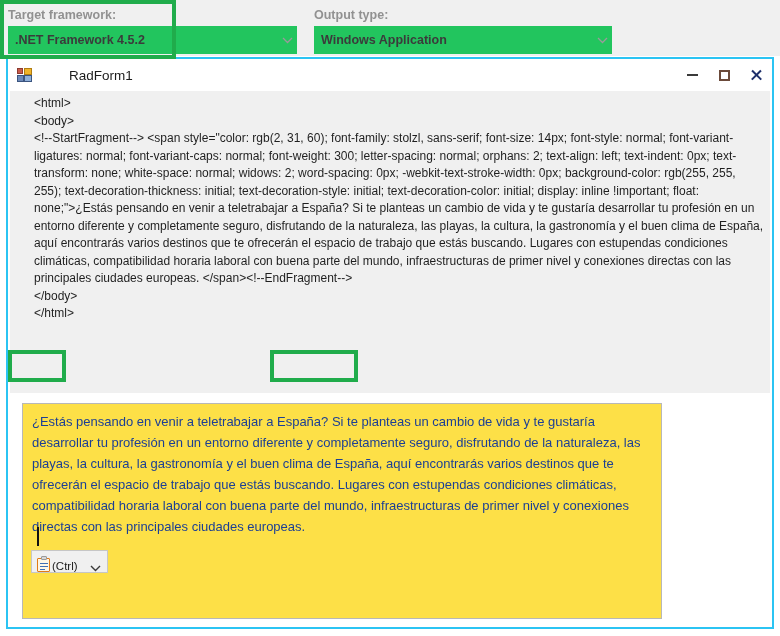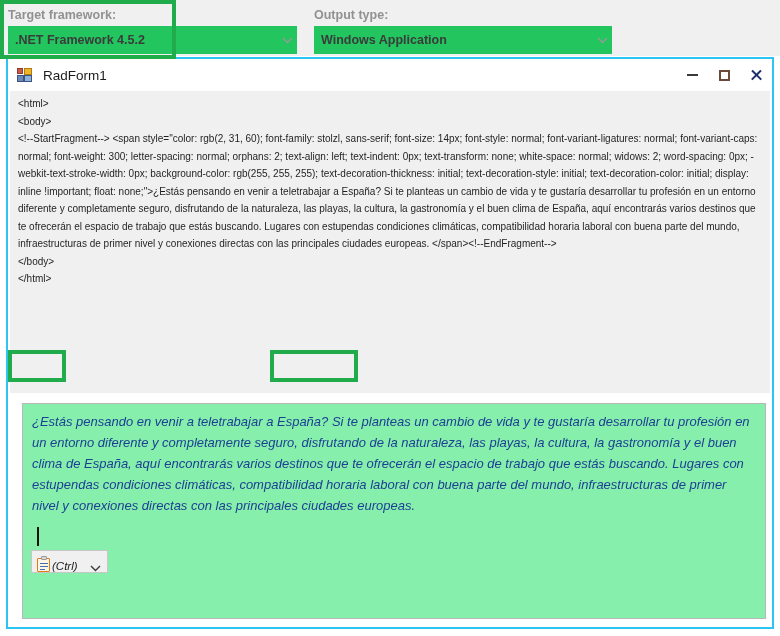--- a/index.html
+++ b/index.html
@@ -78,20 +78,21 @@
     background: #ffffff;
     border: 2px solid #2bc4f3;
     box-sizing: border-box;
   }
   #titlebar {
     position: relative;
     height: 32px;
     background: #ffffff;
     display: flex;
     align-items: center;
+    gap: 26px;
   }
   #app-icon {
     width: 16px; height: 14px;
     margin-left: 9px;
     flex: 0 0 auto;
     position: relative;
   }
   #app-icon .q1 { position:absolute; left:0;  top:0;  width:6px; height:6px; background:#c75a4a; border:1px solid #8c3b30; box-sizing:border-box;}
   #app-icon .q2 { position:absolute; left:7px;top:0;  width:8px; height:7px; background:#f0b429; border:1px solid #b07d13; box-sizing:border-box;}
   #app-icon .q3 { position:absolute; left:0;  top:7px;width:7px; height:7px; background:#6c89b8; border:1px solid #3b5580; box-sizing:border-box;}
@@ -123,40 +124,39 @@
   }
   .glyph-close:before { transform: rotate(45deg); }
   .glyph-close:after  { transform: rotate(-45deg); }
 
   
   #html-source {
     position: absolute;
     left: 2px; top: 32px;
     width: 760px; height: 302px;
     background: #f0f0f0;
-    padding: 4px 6px 0 8px;
+    padding: 4px 6px 0 24px;
     box-sizing: border-box;
     overflow: hidden;
-    font-size: 10px;
+    font-size: 12px;
     line-height: 17.5px;
     color: #1f1f1f;
     white-space: pre-wrap;
     word-break: break-word;
   }
 
   
   #editor {
     position: absolute;
     left: 14px; top: 344px;
-    width: 744px; height: 216px;
-    background: #86efac;
+    width: 640px; height: 216px;
+    background: #fde047;
     border: 1px solid #b8b8b8;
     box-sizing: border-box;
     overflow: hidden;
-    font-style: italic;
   }
   #editor-body {
     padding: 7px 9px 0 9px;
     font-size: 13px;
     line-height: 21px;
     color: #1c3f94;
     white-space: normal;
   }
   #caret-line {
     position: absolute;

